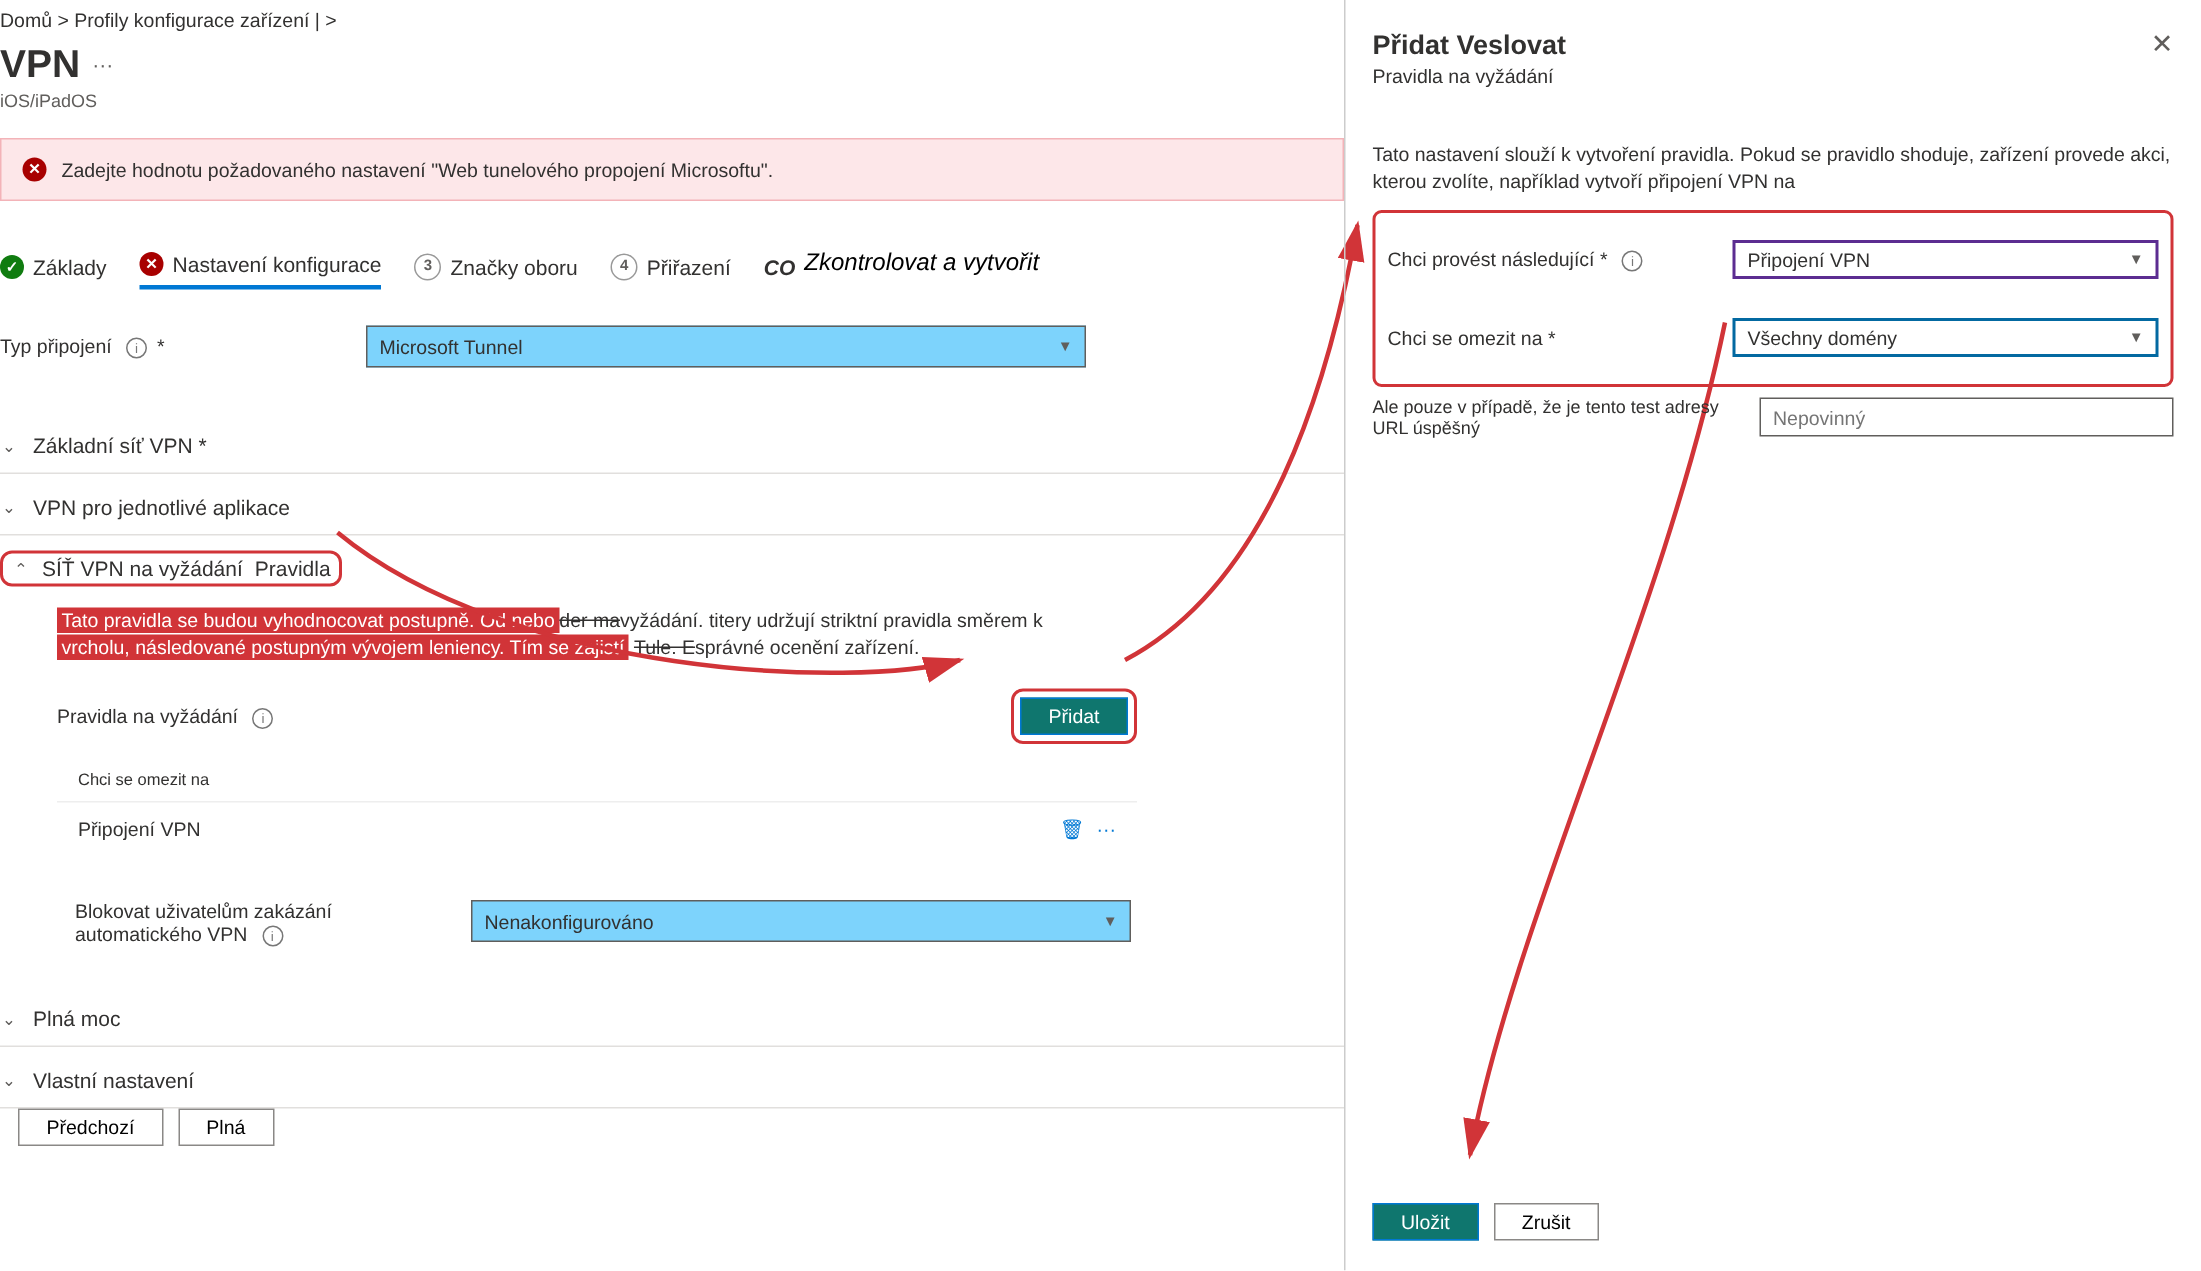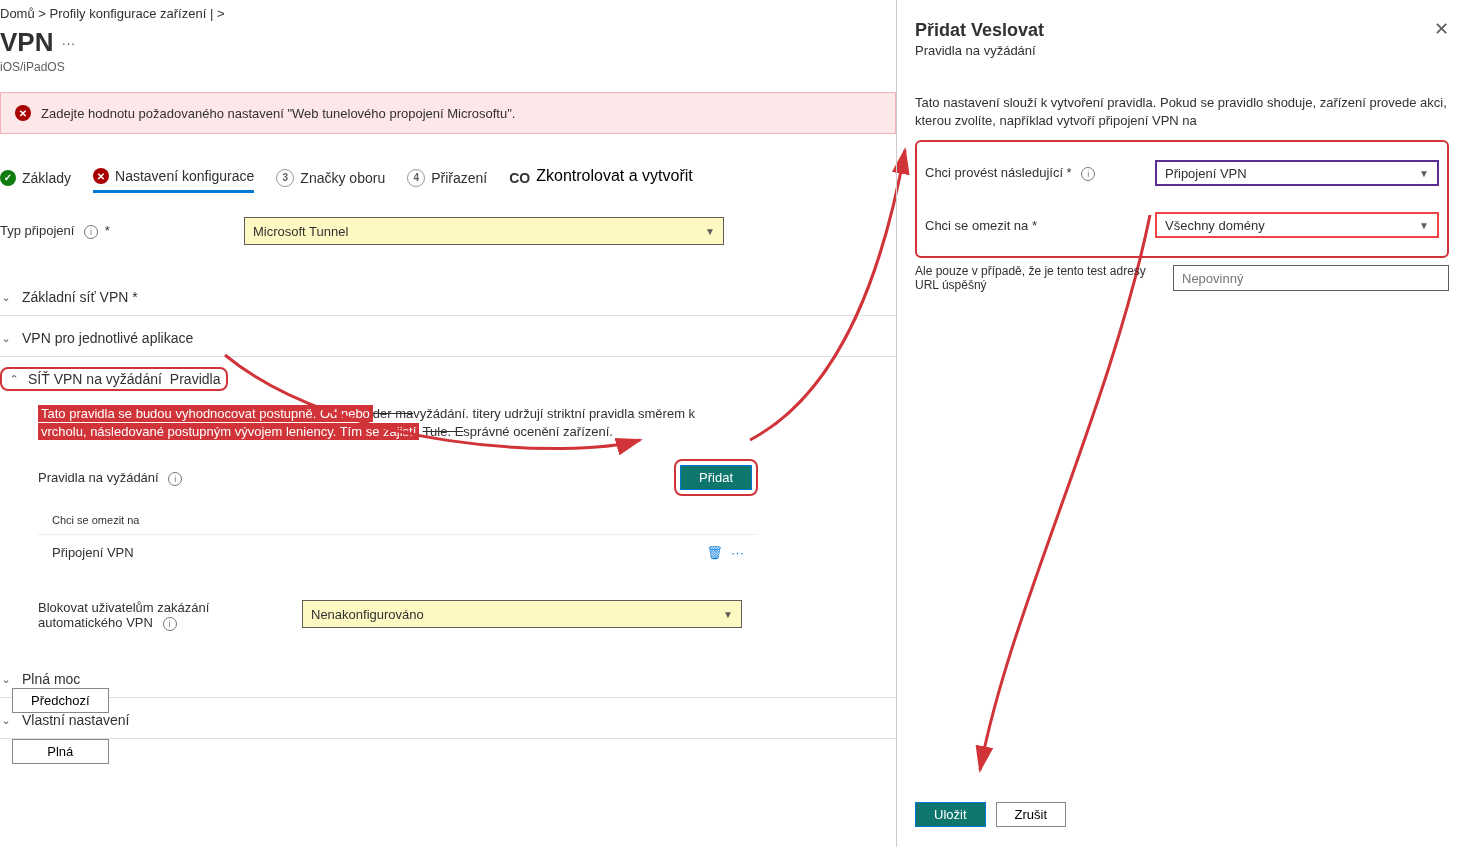--- a/index.html
+++ b/index.html
@@ -16,51 +16,51 @@
   .c-red { background:#a80000; } .c-green { background:#107c10; } .c-grey { border:1px solid #999; color:#605e5c; background:#fff; width:18px; height:18px;}
   .steps { display:flex; align-items:center; gap:22px; margin-top:28px; border-bottom:2px solid #fff; }
   .step { display:flex; align-items:center; gap:6px; padding:6px 0; font-size:14px; }
   .step.active { border-bottom:3px solid #0078d4; }
   .step .strike { text-decoration: line-through; color:#000; position:relative;}
   .step .over { position:absolute; top:-3px; left:0; font-size:16px; color:#000; white-space:nowrap;}
   .field-row { display:flex; align-items:center; gap:14px; margin-top:22px; }
   .label { width: 230px; font-size:13px; }
   .req::after { content:"*"; margin-left:3px; }
   .info-icon { display:inline-flex; width:14px; height:14px; border:1px solid #777; border-radius:50%; align-items:center; justify-content:center; font-size:9px; color:#777; margin-left:6px;}
-  .select { border:1px solid #605e5c; padding:4px 8px; width:480px; height:28px; display:flex; align-items:center; justify-content:space-between; background:#fef9c3;}
+  .select { border:1px solid #605e5c; padding:4px 8px; width:480px; height:28px; display:flex; align-items:center; justify-content:space-between; background:#7dd3fc;}
   .select.small { width:440px;}
   .chev { font-size:10px; color:#605e5c;}
   .section { border-bottom:1px solid #e1dfdd; padding:10px 0; margin-top:4px; }
   .sec-header { display:flex; align-items:center; gap:10px; font-size:14px; }
   .sec-header.first { margin-top:34px;}
   .caret { width:12px; display:inline-block; text-align:center; color:#605e5c; font-size:11px;}
   .ond-box { border:2px solid #d13438; border-radius:8px; padding:2px 6px; display:inline-flex; align-items:center; gap:8px;}
   .highlight-block { margin: 14px 0 0 38px; max-width: 720px; font-size:13px; line-height:1.4; }
   .hl { background:#d13438; color:#fff; padding:1px 3px;}
   .rules-row { display:flex; align-items:center; justify-content:space-between; margin:18px 0 0 38px; max-width:720px;}
   .btn { padding:4px 18px; border:1px solid #8a8886; background:#fff; font-size:13px; cursor:pointer; }
   .btn-primary { background:#0f766e; color:#fff; border:1px solid #0078d4; }
   .btn-wrap { border:2.5px solid #d13438; border-radius:8px; padding:4px;}
   .list { margin:10px 0 0 38px; max-width:720px;}
   .list-head { padding:8px 14px; font-size:11px;}
   .list-row { padding:10px 14px; border-top:1px solid #eee; display:flex; justify-content:space-between; align-items:center; }
   .icon-group { display:flex; gap:8px; color:#0078d4; }
   .block-row { display:flex; align-items:flex-start; gap:14px; margin:30px 0 0 38px; max-width:720px;}
-  .footer { position:absolute; bottom:8px; left:12px; display:flex; gap:26px;flex-direction:column;}
+  .footer { position:absolute; bottom:8px; left:12px; display:flex; gap:10px;}
   
   .side-title { font-size:18px; font-weight:600;}
   .side-sub { font-size:13px; margin-top:2px;}
   .side-close { position:absolute; top:18px; right:18px; font-size:18px; color:#605e5c; cursor:pointer;}
   .side-desc { margin-top:36px; font-size:13px; line-height:1.4;}
   .side-group { border:2.5px solid #d13438; border-radius:6px; padding:10px 8px; margin-top:10px;}
   .side-row { display:flex; align-items:center; gap:10px; margin:8px 0;}
   .side-label { width: 220px; font-size:13px;}
   .side-select { flex:1; border:1px solid #605e5c; padding:3px 8px; height:26px; display:flex; align-items:center; justify-content:space-between; font-size:13px;}
   .side-select.purple { border:2px solid #5c2d91;}
-  .side-select.blue { border:2px solid #ef4444;}
+  .side-select.blue { border:2px solid #0369a1;}
   .side-input { flex:1; border:1px solid #605e5c; padding:3px 8px; height:26px; font-size:13px; color:#8a8886;}
   .side-footer { margin-top:auto; display:flex; gap:10px;}
   
   svg.anno { position:absolute; pointer-events:none; }
 </style>
 </head>
 <body>
 
 <div class="main">
   <div class="breadcrumb">Domů &gt;   Profily konfigurace zařízení | &gt;</div>
@@ -85,21 +85,21 @@
       <span>Nastavení konfigurace</span>
     </div>
     <div class="step">
       <span class="circ c-grey">3</span>
       <span>Značky oboru</span>
     </div>
     <div class="step">
       <span class="circ c-grey">4</span>
       <span>Přiřazení</span>
     </div>
-    <div class="step" style="position:relative;">
+    <div class="step" style="position:relative;font-style:italic;">
       <span style="font-weight:600;">CO</span>
       <span class="strike">
         <span style="visibility:hidden;">Review + create</span>
         <span class="over">Zkontrolovat a vytvořit</span>
       </span>
     </div>
   </div>
 
   <div class="field-row">
     <div class="label req">
@@ -149,21 +149,21 @@
     <div class="list-row">
       <span>Připojení VPN</span>
       <span class="icon-group">
         <span>🗑</span>
         <span>···</span>
       </span>
     </div>
   </div>
 
   <div class="block-row">
-    <div style="width:250px;">
+    <div style="width:250px;margin-left:12px;">
       <span>Blokovat uživatelům zakázání automatického VPN</span>
       <span class="info-icon">i</span>
     </div>
     <div class="select small">
       <span>Nenakonfigurováno</span>
       <span class="chev">▼</span>
     </div>
   </div>
 
   <div class="section sec-header" style="margin-top:30px;">

